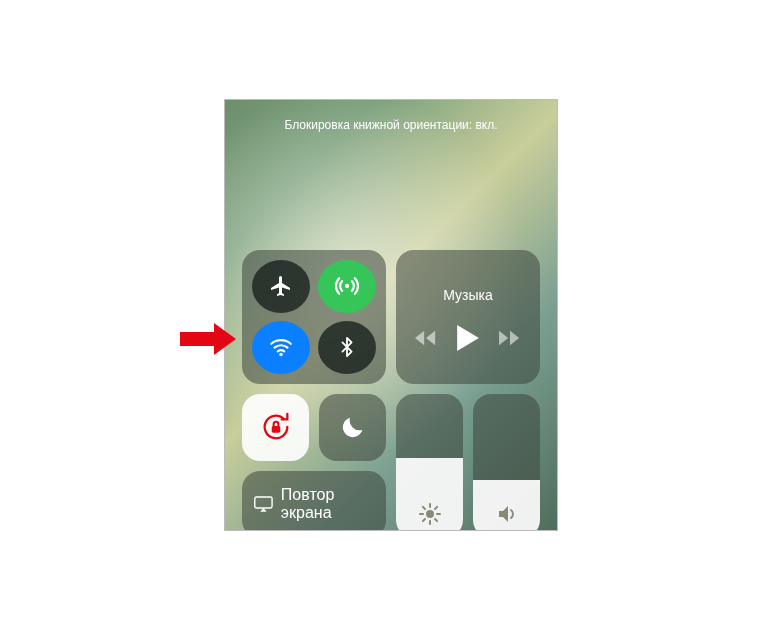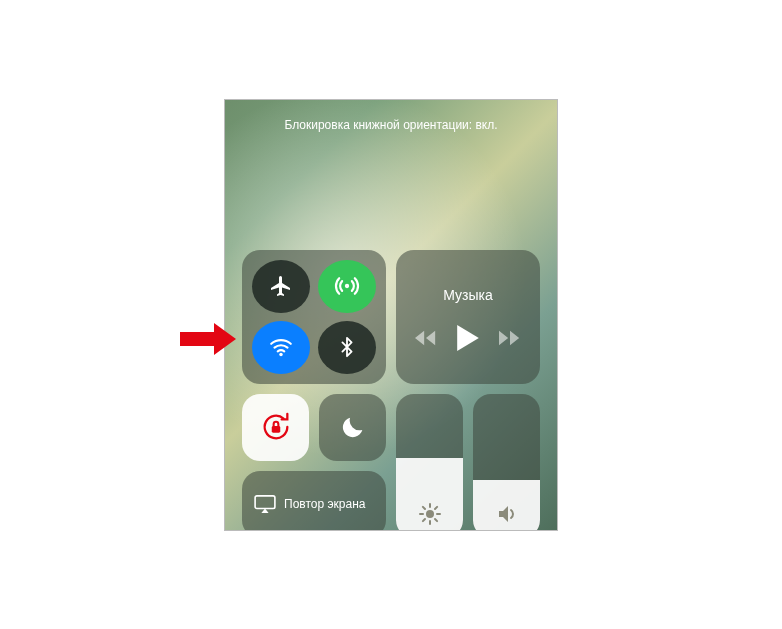--- a/index.html
+++ b/index.html
@@ -93,21 +93,21 @@
   .slider-icon {
     position: absolute; left:0; right:0; bottom:12px;
     display: flex; justify-content: center;
   }
   .mirroring {
     width: 144px; height: 67px;
     gap: 8px;
     display: flex;
     justify-content: flex-start;
     padding: 0 12px;
-    color: #fff; font-size: 12px;
+    color: #fff; font-size: 16px;
   }
   .grid4 { display: grid; grid-template-columns: repeat(4, 67px); gap: 10px; }
   .arrow {
     position: absolute;
     left: 180px; top: 323px;
     display: flex; align-items: center;
   }
   .arrow-stem {
     width: 34px; height: 14px; background: #e30613;
   }

